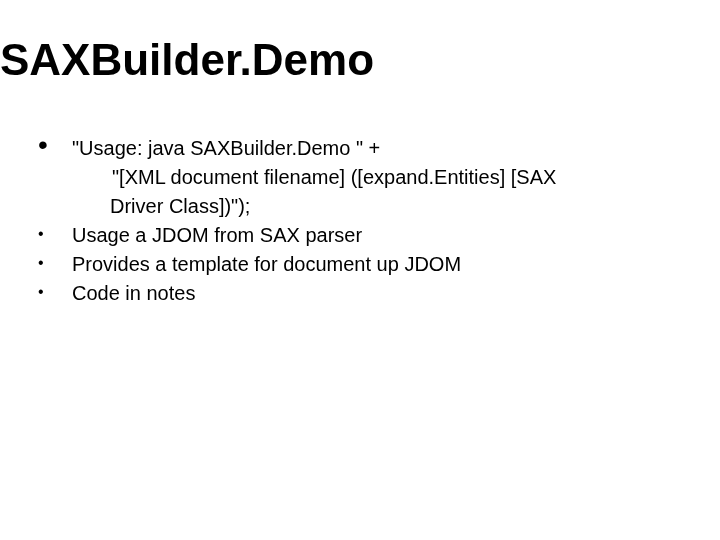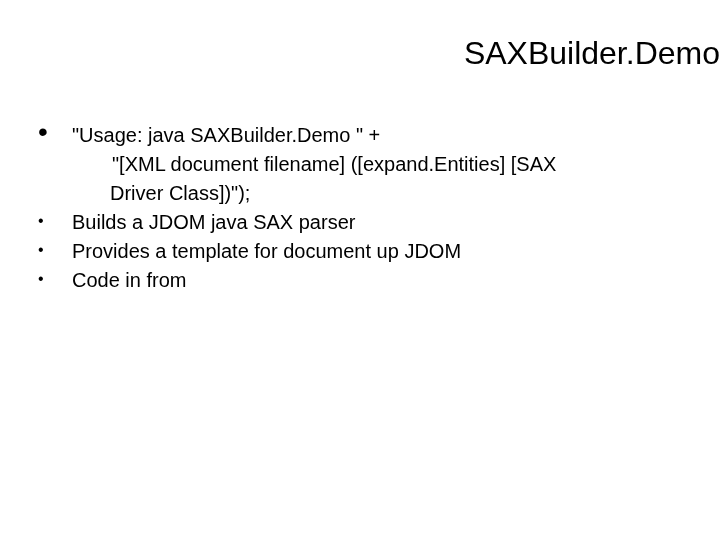--- a/index.html
+++ b/index.html
@@ -9,23 +9,23 @@
     }
     body {
       width: 720px;
       height: 540px;
       background: #ffffff;
       font-family: Arial, Helvetica, sans-serif;
       color: #000000;
       padding-top: 35px;
     }
     .title {
-      font-size: 32px;
-      text-align: right;
-      font-weight: normal;
+      font-size: 44px;
+      text-align: left;
+      font-weight: bold;
       margin-bottom: 50px;
     }
     .content {
       padding-left: 38px;
       padding-right: 30px;
       font-size: 20px;
       line-height: 1.35;
     }
     .bullet-row {
       display: flex;
@@ -63,23 +63,23 @@
 
 <div class="content">
   <div class="bullet-row">
     <div class="bullet-dot-big">•</div>
     <div class="bullet-text"> "Usage: java SAXBuilder.Demo " +</div>
   </div>
   <div class="indent-line">"[XML document filename] ([expand.Entities] [SAX</div>
   <div class="bullet-continuation">Driver Class])");</div>
   <div class="bullet-row">
     <div class="bullet-dot-small">•</div>
-    <div class="bullet-text">Builds a JDOM java SAX parser</div>
+    <div class="bullet-text">Usage a JDOM from SAX parser</div>
   </div>
   <div class="bullet-row">
     <div class="bullet-dot-small">•</div>
     <div class="bullet-text">Provides a template for document up JDOM</div>
   </div>
   <div class="bullet-row">
     <div class="bullet-dot-small">•</div>
-    <div class="bullet-text">Code in from</div>
+    <div class="bullet-text">Code in notes</div>
   </div>
 </div>
 
 </body></html>

